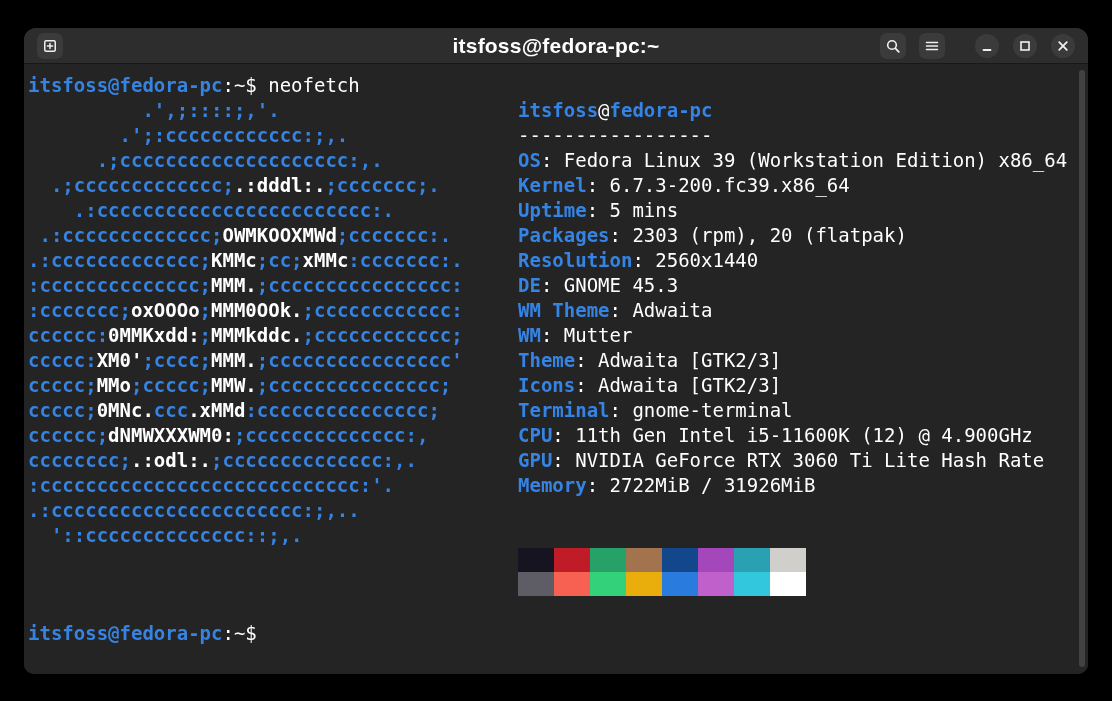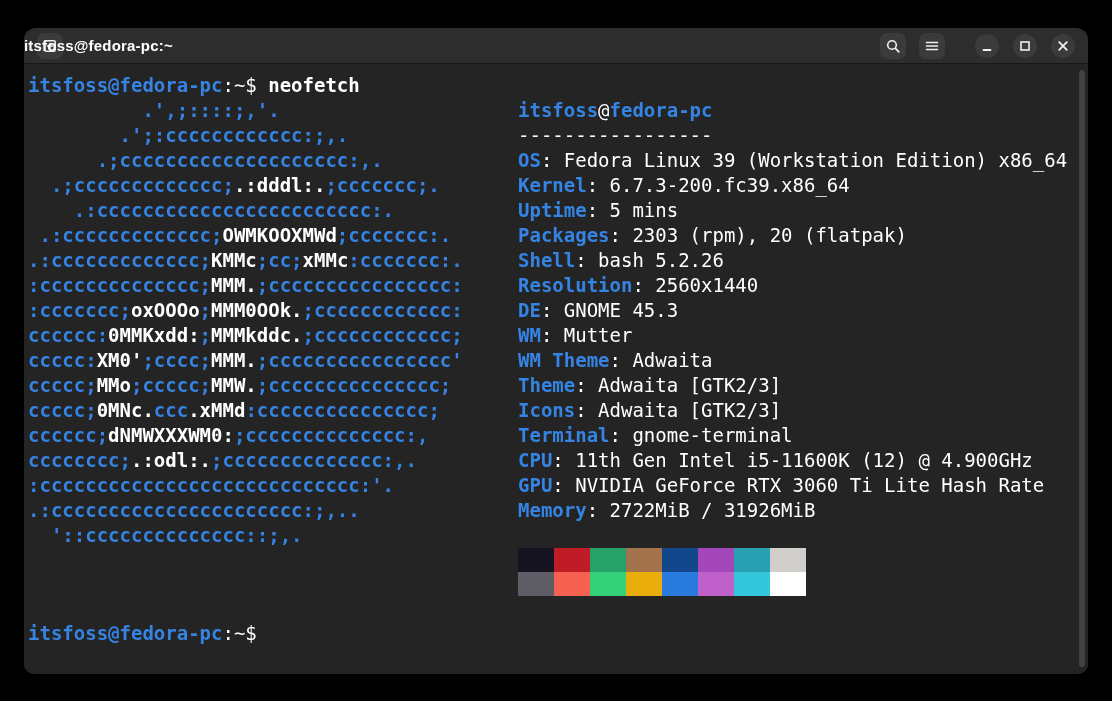--- a/index.html
+++ b/index.html
@@ -10,37 +10,37 @@
     --blue:#3584e4;
     --btn:#3b3b3b;
   }
   *{margin:0;padding:0;box-sizing:border-box;}
   html,body{width:1112px;height:701px;overflow:hidden;}
   body{background:var(--bg-stage);font-family:"Liberation Sans",sans-serif;position:relative;}
   .window{position:absolute;left:24px;top:28px;width:1064px;height:646px;background:var(--bg-term);
           border-radius:12px 12px 10px 10px;overflow:hidden;box-shadow:0 2px 14px rgba(0,0,0,.8);}
   .headerbar{position:relative;height:36px;background:var(--bg-header);border-bottom:1px solid #181818;
              display:flex;align-items:center;padding:0 13px;}
-  .win-title{position:absolute;left:0;right:0;color:#ffffff;font-size:15px;
+  .win-title{position:absolute;left:0;right:0;text-align:center;color:#ffffff;font-size:21px;
              font-weight:700;letter-spacing:.2px;pointer-events:none;}
   .hbtn{width:26px;height:26px;border-radius:7px;background:var(--btn);border:0;padding:0;
         display:inline-flex;align-items:center;justify-content:center;cursor:pointer;flex:0 0 auto;}
   .wbtn{width:24px;height:24px;border-radius:50%;background:rgba(255,255,255,.07);border:0;padding:0;
         display:inline-flex;align-items:center;justify-content:center;cursor:pointer;flex:0 0 auto;}
   .right{margin-left:auto;display:flex;align-items:center;gap:13px;position:relative;z-index:2;}
   .winctl{display:flex;align-items:center;gap:14px;margin-left:17px;}
   .terminal{position:absolute;top:37px;left:0;right:0;bottom:0;background:var(--bg-term);
             font-family:"DejaVu Sans Mono","Liberation Mono",monospace;font-size:19px;line-height:25px;
             color:var(--fg);cursor:text;}
   .line{white-space:pre;height:25px;}
   .b{font-weight:700;}
   .bl{color:var(--blue);}
   .w{color:var(--fg);}
   .cmdline{position:absolute;left:4px;top:8px;white-space:pre;}
-  .cmd{margin-left:1ch;font-weight:bold;}
+  .cmd{margin-left:1ch;}
   .art{position:absolute;left:4px;top:33px;font-weight:700;}
   .info{position:absolute;left:494px;top:33px;}
   .palette{position:absolute;left:494px;top:483px;}
   .pal-row{display:flex;height:24px;}
   .pal-block{width:36px;height:24px;}
   .prompt-bottom{position:absolute;left:4px;top:556px;white-space:pre;}
   .scroll-thumb{position:absolute;right:3px;top:5px;bottom:7px;width:6px;border-radius:3px;background:#424242;}
   svg{display:block;}
 </style>
 </head>
@@ -116,25 +116,24 @@
           <div class="line"><span class="bl b">  '::cccccccccccccc::;,.</span></div>
         </div>
 
       <div class="info">
           <div class="line"><span class="bl b">itsfoss</span><span class="w">@</span><span class="bl b">fedora-pc</span></div>
           <div class="line"><span class="w">-----------------</span></div>
           <div class="line"><span class="bl b">OS</span><span class="w">: Fedora Linux 39 (Workstation Edition) x86_64</span></div>
           <div class="line"><span class="bl b">Kernel</span><span class="w">: 6.7.3-200.fc39.x86_64</span></div>
           <div class="line"><span class="bl b">Uptime</span><span class="w">: 5 mins</span></div>
           <div class="line"><span class="bl b">Packages</span><span class="w">: 2303 (rpm), 20 (flatpak)</span></div>
-          <div class="line"><span class="bl b">Shell</span><span class="w">: bash 5.2.26</span></div>
           <div class="line"><span class="bl b">Resolution</span><span class="w">: 2560x1440</span></div>
           <div class="line"><span class="bl b">DE</span><span class="w">: GNOME 45.3</span></div>
+          <div class="line"><span class="bl b">WM Theme</span><span class="w">: Adwaita</span></div>
           <div class="line"><span class="bl b">WM</span><span class="w">: Mutter</span></div>
-          <div class="line"><span class="bl b">WM Theme</span><span class="w">: Adwaita</span></div>
           <div class="line"><span class="bl b">Theme</span><span class="w">: Adwaita [GTK2/3]</span></div>
           <div class="line"><span class="bl b">Icons</span><span class="w">: Adwaita [GTK2/3]</span></div>
           <div class="line"><span class="bl b">Terminal</span><span class="w">: gnome-terminal</span></div>
           <div class="line"><span class="bl b">CPU</span><span class="w">: 11th Gen Intel i5-11600K (12) @ 4.900GHz</span></div>
           <div class="line"><span class="bl b">GPU</span><span class="w">: NVIDIA GeForce RTX 3060 Ti Lite Hash Rate</span></div>
           <div class="line"><span class="bl b">Memory</span><span class="w">: 2722MiB / 31926MiB</span></div>
         </div>
 
       <div class="palette">
           <div class="pal-row">

